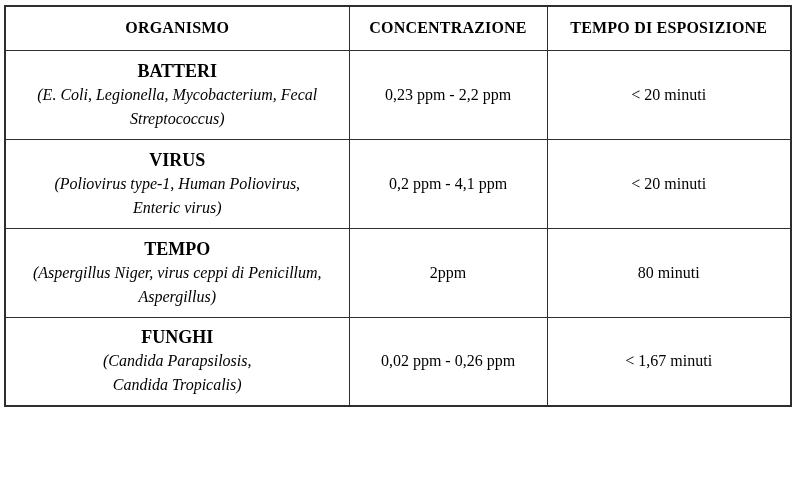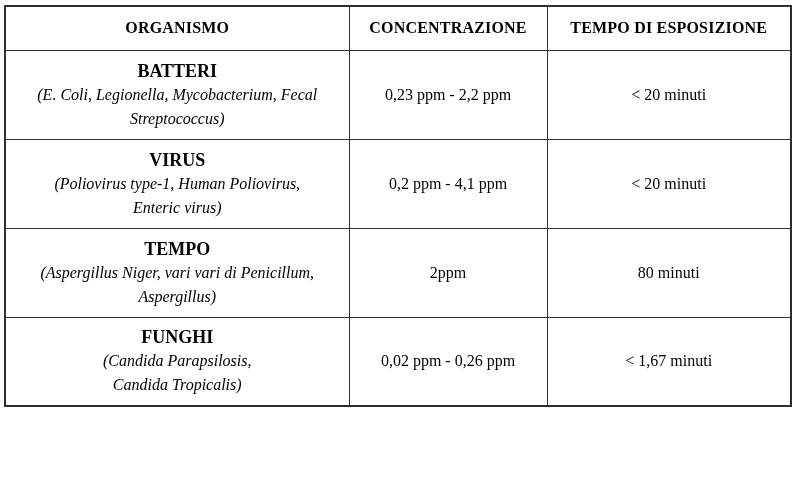--- a/index.html
+++ b/index.html
@@ -97,21 +97,21 @@
         <td>
           <span class="value">0,2 ppm - 4,1 ppm</span>
         </td>
         <td>
           <span class="value">&lt; 20 minuti</span>
         </td>
       </tr>
       <tr class="body-row">
         <td>
           <div class="org-name">TEMPO</div>
-          <div class="species-line">(Aspergillus Niger, vari vari di Penicillum,</div>
+          <div class="species-line">(Aspergillus Niger, virus ceppi di Penicillum,</div>
           <div class="species-line">Aspergillus)</div>
         </td>
         <td>
           <span class="value">2ppm</span>
         </td>
         <td>
           <span class="value">80 minuti</span>
         </td>
       </tr>
       <tr class="body-row">

